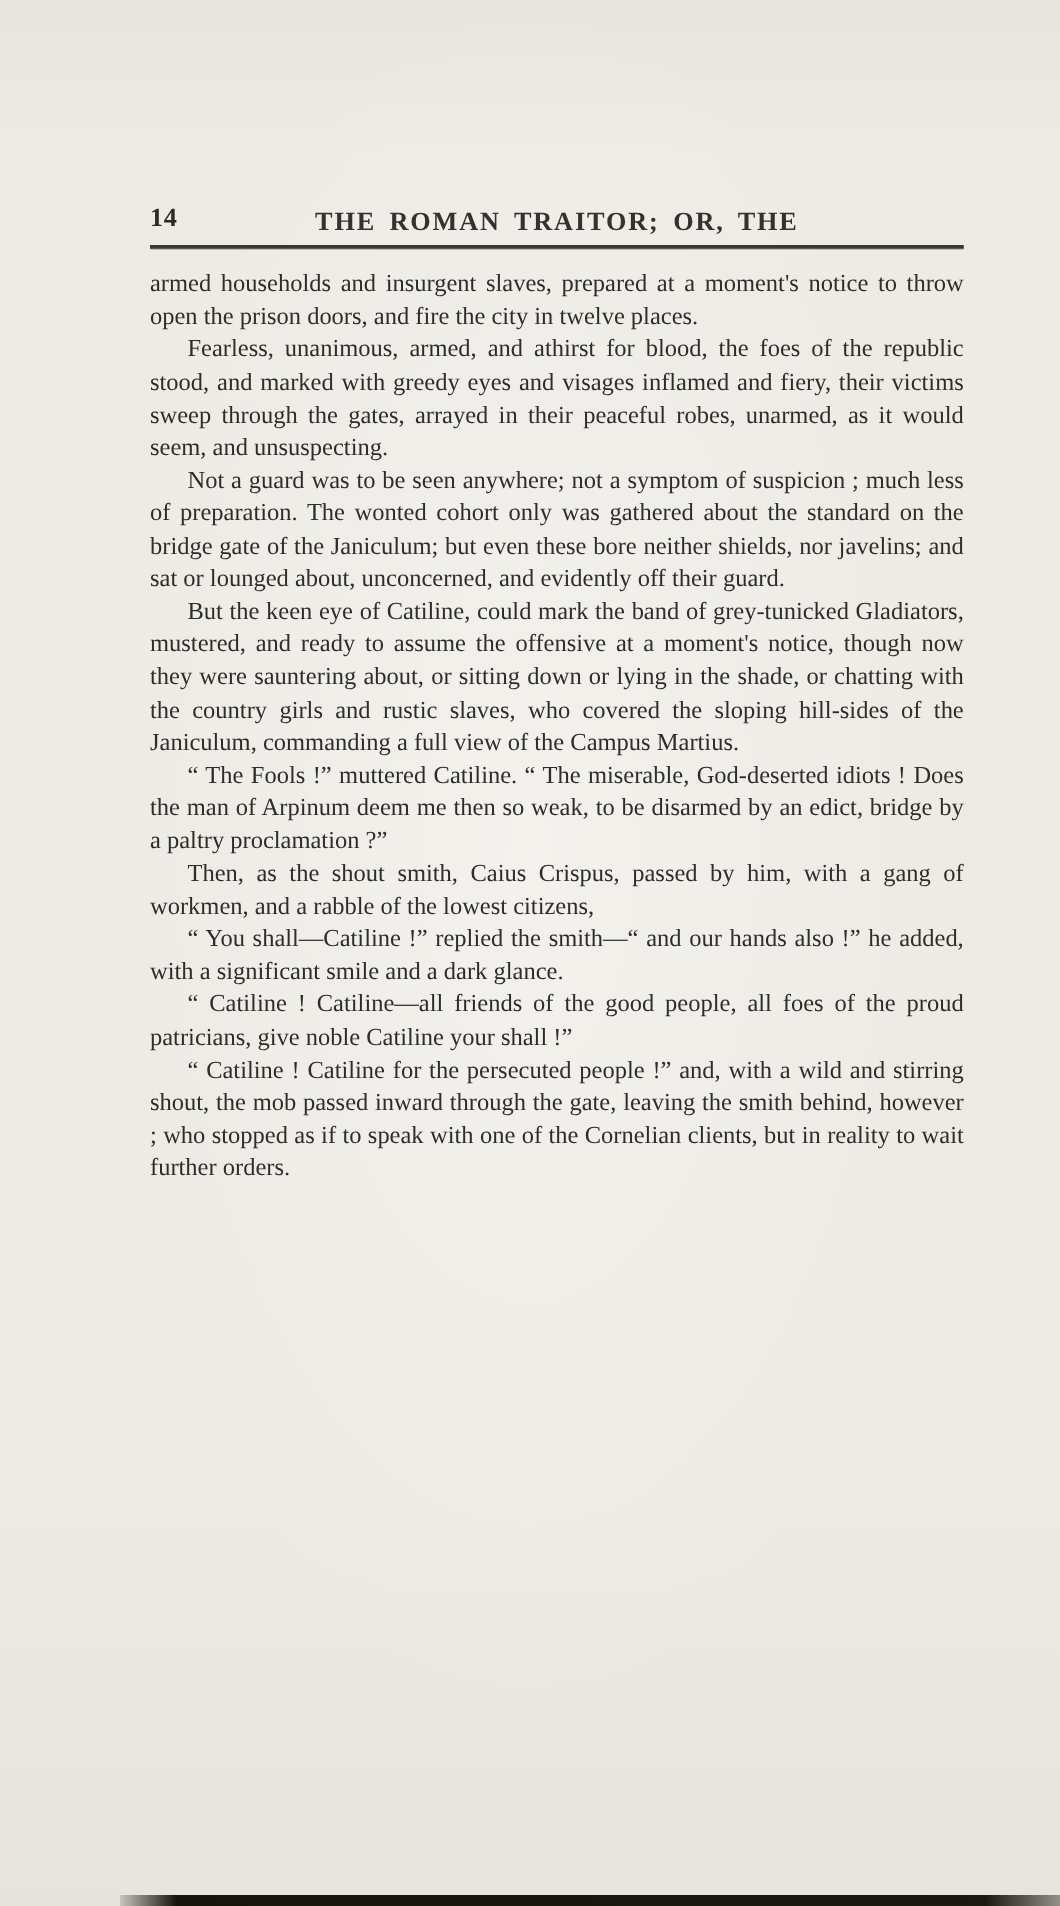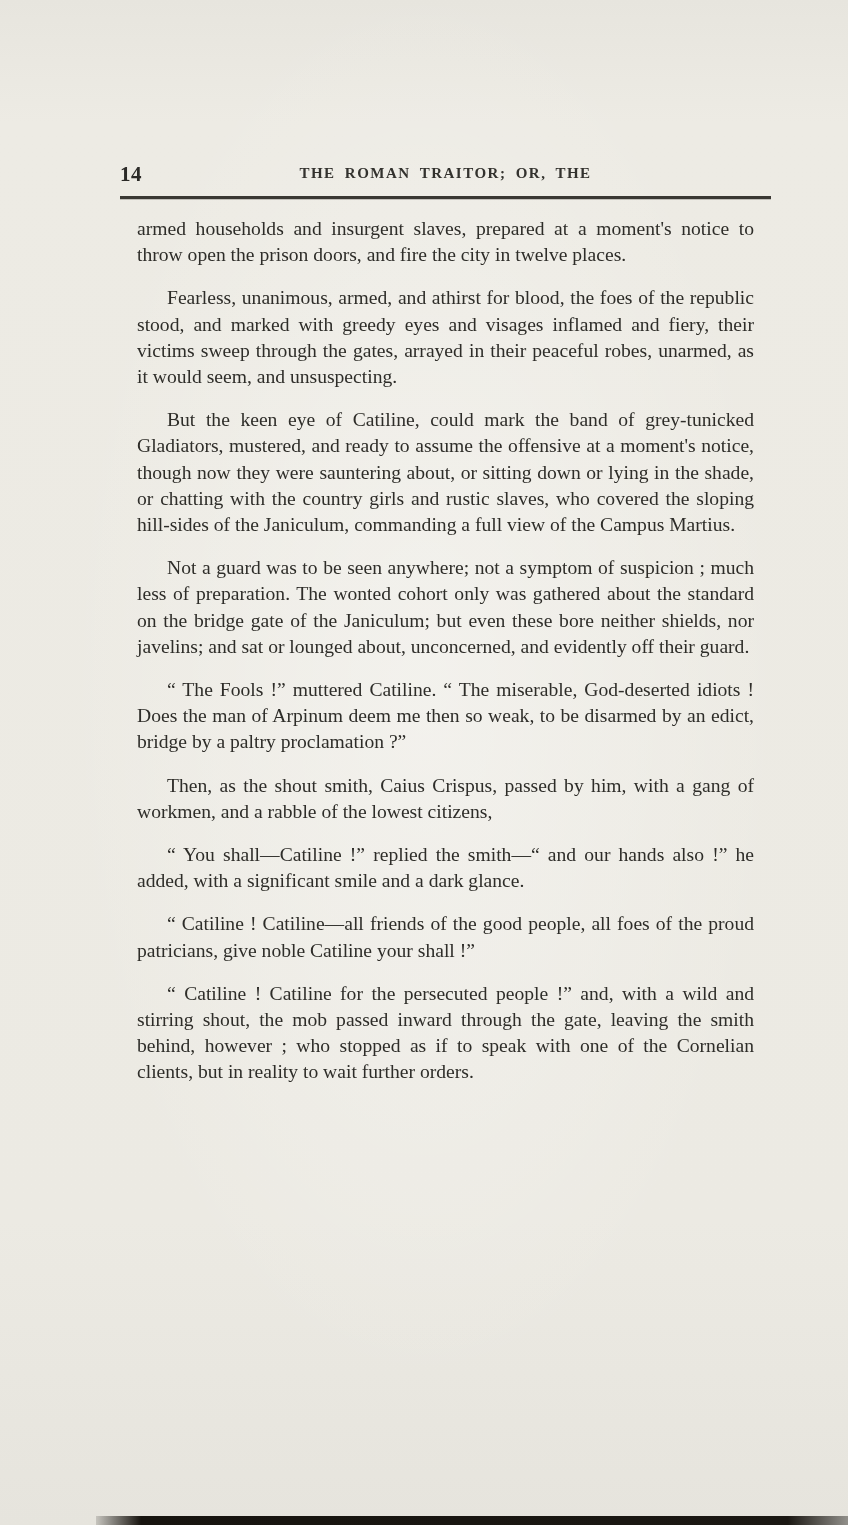--- a/index.html
+++ b/index.html
@@ -40,42 +40,42 @@
     font-size: 21px;
     font-weight: bold;
     text-align: center;
   }
   .running-title {
     position: absolute;
     left: 0;
     right: 0;
     top: 3px;
     text-align: center;
-    font-size: 15px;
+    font-size: 21px;
     letter-spacing: 1.5px;
     word-spacing: 4px;
     color: #33322e;
   }
   .head-rule {
     height: 3px;
     background: #3a3833;
     margin-top: 4px;
     margin-bottom: 0;
     border: none;
     box-shadow: 0 1px 0 rgba(58,56,51,0.25);
   }
   .body-text {
     margin-top: 16px;
     font-size: 19.6px;
     line-height: 26.2px;
     text-align: justify;
     color: #2e2d29;
   }
   .body-text p {
-    margin: 17px;
+    margin: 0;
     text-indent: 30px;
   }
   .body-text p.no-indent {
     text-indent: 0;
   }
   .bottom-edge {
     position: absolute;
     left: 96px;
     right: 0;
     bottom: 0;
@@ -92,22 +92,22 @@
     <div class="running-head">
       <span class="page-number">14</span>
       <span class="running-title">THE ROMAN TRAITOR; OR, THE</span>
     </div>
 
     <hr class="head-rule">
 
     <div class="body-text">
       <p class="no-indent">armed households and insurgent slaves, prepared at a moment's notice to throw open the prison doors, and fire the city in twelve places.</p>
       <p>Fearless, unanimous, armed, and athirst for blood, the foes of the republic stood, and marked with greedy eyes and visages inflamed and fiery, their victims sweep through the gates, arrayed in their peaceful robes, unarmed, as it would seem, and unsuspecting.</p>
+      <p>Not a guard was to be seen anywhere; not a symptom of suspicion ; much less of preparation.  The wonted cohort only was gathered about the standard on the bridge gate of the Janiculum;  but even these bore neither shields, nor javelins;  and sat or lounged about, unconcerned, and evidently off their guard.</p>
       <p>But the keen eye of Catiline, could mark the band of grey-tunicked Gladiators, mustered, and ready to assume the offensive at a moment's notice, though now they were sauntering about, or sitting down or lying in the shade, or chatting with the country girls and rustic slaves, who covered the sloping hill-sides of the Janiculum, commanding a full view of the Campus Martius.</p>
-      <p>Not a guard was to be seen anywhere; not a symptom of suspicion ; much less of preparation.  The wonted cohort only was gathered about the standard on the bridge gate of the Janiculum;  but even these bore neither shields, nor javelins;  and sat or lounged about, unconcerned, and evidently off their guard.</p>
       <p>“ The Fools !” muttered Catiline.  “ The miserable, God-deserted idiots !  Does the man of Arpinum deem me then so weak, to be disarmed by an edict, bridge by a paltry proclamation ?”</p>
       <p>Then, as the shout smith, Caius Crispus, passed by him, with a gang of workmen, and a rabble of the lowest citizens,</p>
       <p>“ You shall—Catiline !” replied the smith—“ and our hands also !” he added, with a significant smile and a dark glance.</p>
       <p>“ Catiline !  Catiline—all friends of the good people, all foes of the proud patricians, give noble Catiline your shall !”</p>
       <p>“ Catiline !  Catiline for the persecuted people !” and, with a wild and stirring shout, the mob passed inward through the gate, leaving the smith behind, however ; who stopped as if to speak with one of the Cornelian clients, but in reality to wait further orders.</p>
     </div>
 
   </div>
 
   <div class="bottom-edge"></div>

